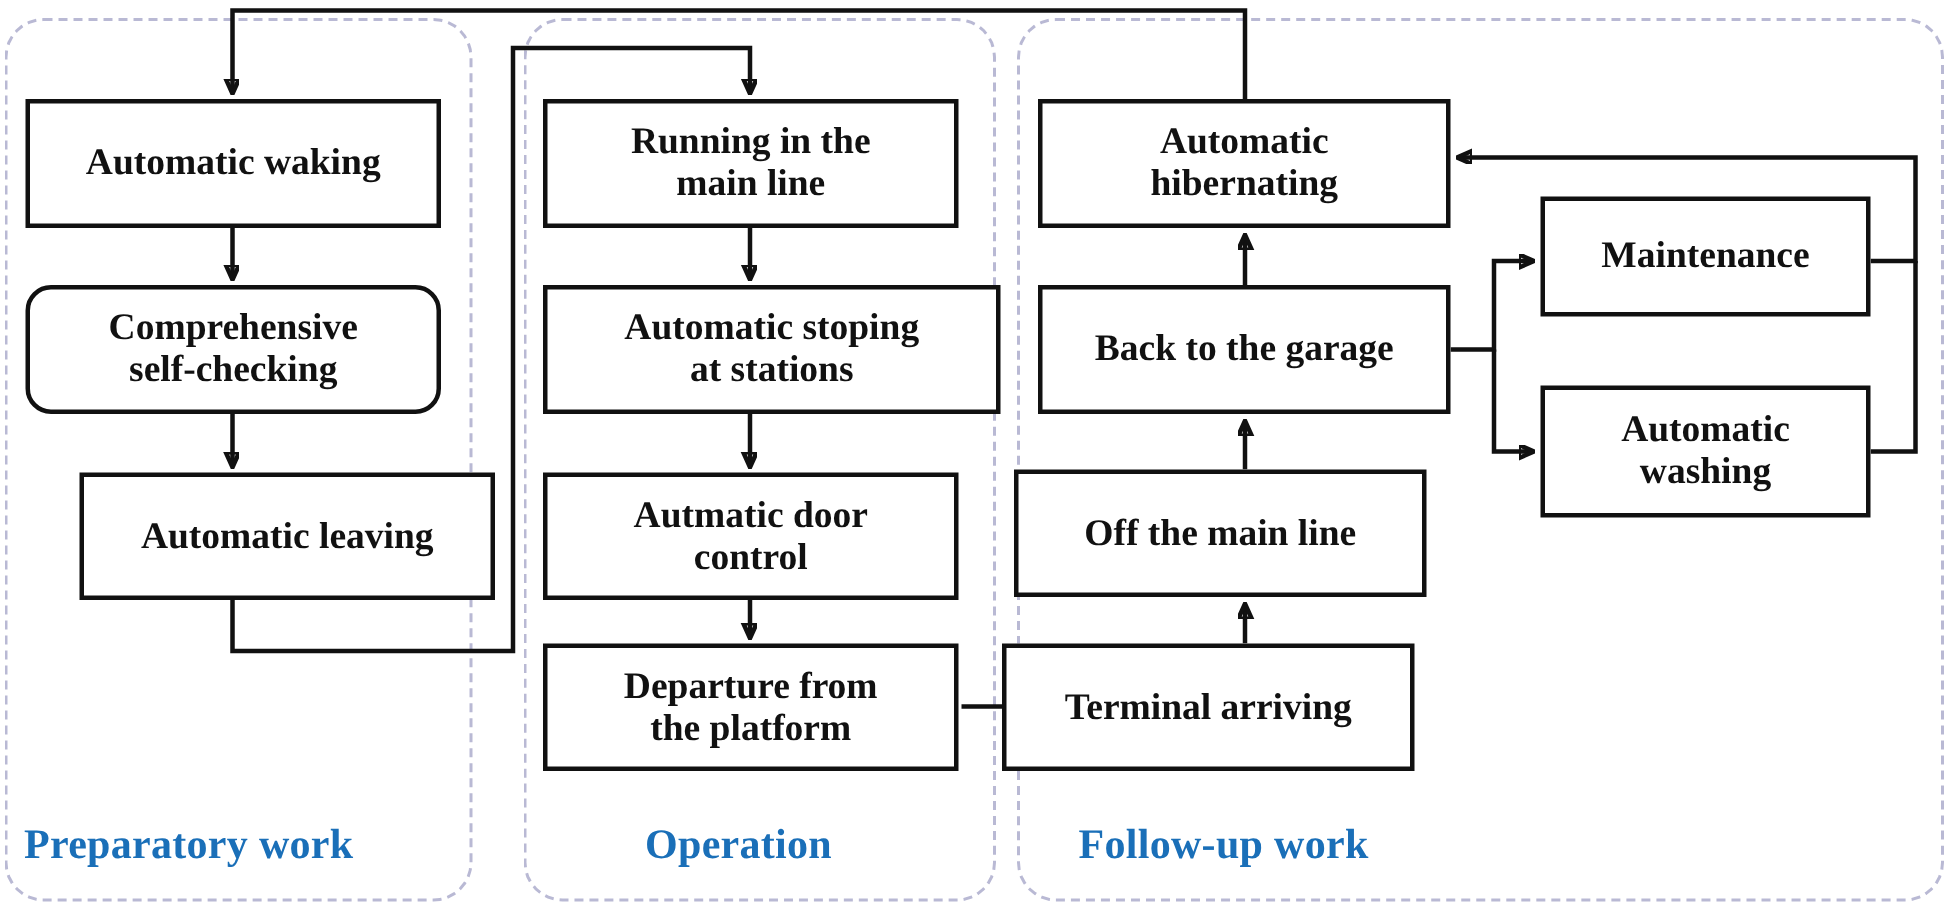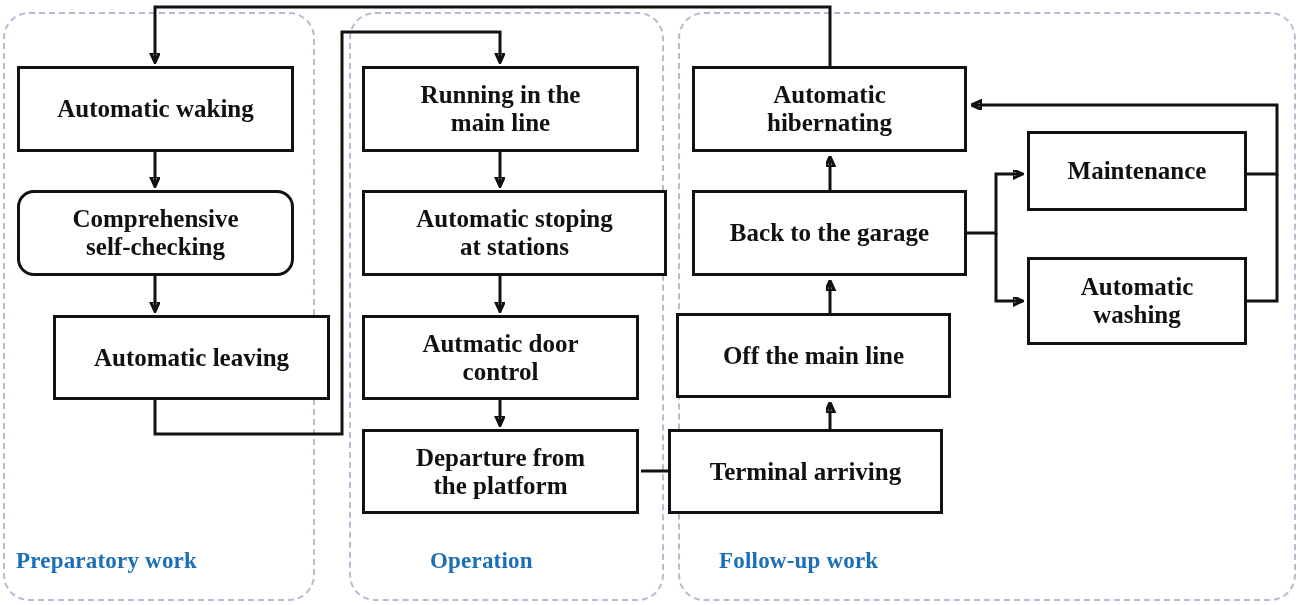--- a/index.html
+++ b/index.html
@@ -20,21 +20,21 @@
     position: absolute;
     border: 2px dashed #b9b9d4;
     border-radius: 26px;
     box-sizing: border-box;
     background: transparent;
   }
   .group-label {
     position: absolute;
     color: #1a6fb8;
     font-weight: bold;
-    font-size: 23px;
+    font-size: 28px;
     font-family: "Liberation Serif", "DejaVu Serif", serif;
     white-space: nowrap;
     letter-spacing: 0.2px;
   }
   
   .box {
     position: absolute;
     box-sizing: border-box;
     border: 3px solid #111111;
     background: #ffffff;

